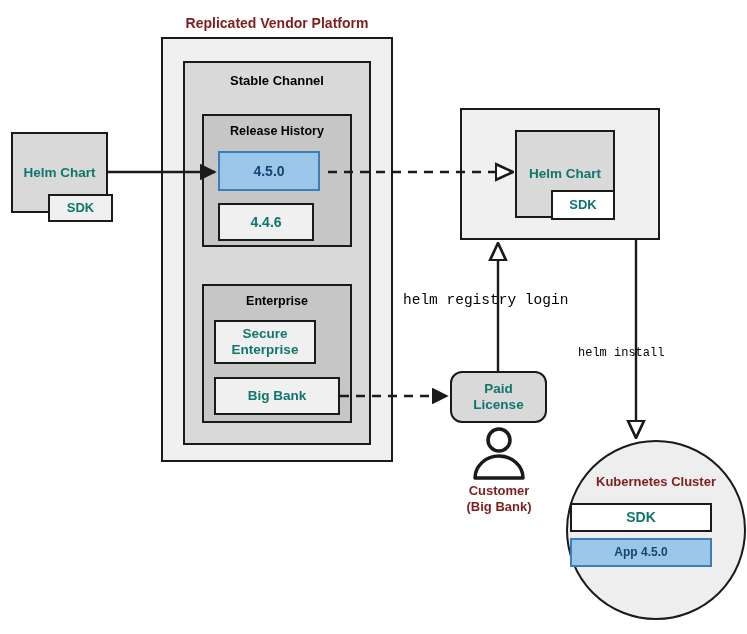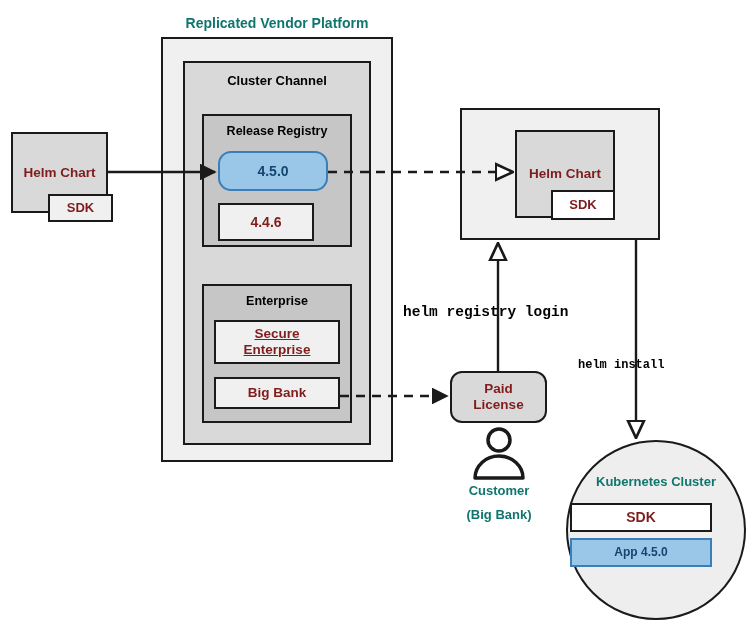--- a/index.html
+++ b/index.html
@@ -13,35 +13,35 @@
   #canvas {
     position: relative;
     width: 747px;
     height: 634px;
     background: #ffffff;
     overflow: hidden;
   }
   .lbl {
     position: absolute;
     font-weight: bold;
-    color: #0f766e;
+    color: #7f1d1d;
     text-align: center;
     line-height: 1.15;
     white-space: pre;
   }
   .box {
     position: absolute;
     box-sizing: border-box;
     border: 2px solid #1a1a1a;
     display: flex;
     align-items: center;
     justify-content: center;
     text-align: center;
     font-weight: bold;
-    color: #7f1d1d;
+    color: #0f766e;
     line-height: 1.15;
   }
   .box-title {
     position: absolute;
     box-sizing: border-box;
     border: 2px solid #1a1a1a;
     font-weight: bold;
     color: #000000;
     text-align: center;
   }
@@ -51,24 +51,23 @@
     text-align: center;
   }
   .fill-light  { background: #f0f0f0; }
   .fill-mid    { background: #d9d9d9; }
   .fill-dark   { background: #c6c6c6; }
   .fill-white  { background: #ffffff; }
   .fill-blue   { background: #9ac7e8; border-color: #3c7fb8; color: #14456f; }
   .mono {
     position: absolute;
     font-family: "Liberation Mono", monospace;
-    font-weight: bold;
+    font-weight: normal;
     color: #000000;
     white-space: pre;
-    margin-top: 12px;
   }
   svg.overlay {
     position: absolute;
     left: 0; top: 0;
     width: 747px;
     height: 634px;
     pointer-events: none;
   }
   .circle {
     position: absolute;
@@ -81,39 +80,39 @@
 </head>
 <body>
 
 <div id="canvas">
 
   <div class="lbl" style="left:161px; top:15px; width:232px; font-size:14px;">Replicated Vendor Platform</div>
 
   <div class="box fill-light" style="left:161px; top:37px; width:232px; height:425px;"></div>
 
   <div class="box-title fill-mid" style="left:183px; top:61px; width:188px; height:384px; padding-top:10px; font-size:13px;">
-    <span class="title-text">Cluster Channel</span>
+    <span class="title-text">Stable Channel</span>
   </div>
 
   <div class="box-title fill-dark" style="left:202px; top:114px; width:150px; height:133px; padding-top:8px; font-size:12.5px;">
-    <span class="title-text">Release Registry</span>
+    <span class="title-text">Release History</span>
   </div>
 
-  <div class="box fill-blue" style="left:218px; top:151px; width:110px; height:40px; font-size:14px;border-radius:13px;">4.5.0</div>
+  <div class="box fill-blue" style="left:218px; top:151px; width:102px; height:40px; font-size:14px;">4.5.0</div>
 
   <div class="box fill-light" style="left:218px; top:203px; width:96px; height:38px; font-size:14px;">4.4.6</div>
 
   <div class="box-title fill-dark" style="left:202px; top:284px; width:150px; height:139px; padding-top:8px; font-size:12.5px;">
     <span class="title-text">Enterprise</span>
   </div>
 
-  <div class="box fill-light" style="left:214px; top:320px; width:126px; height:44px; font-size:13.5px; white-space:pre;text-decoration:underline;">Secure
+  <div class="box fill-light" style="left:214px; top:320px; width:102px; height:44px; font-size:13.5px; white-space:pre;">Secure
 Enterprise</div>
 
-  <div class="box fill-light" style="left:214px; top:377px; width:126px; height:32px; font-size:13.5px; white-space:pre;">Big Bank</div>
+  <div class="box fill-light" style="left:214px; top:377px; width:126px; height:38px; font-size:13.5px; white-space:pre;">Big Bank</div>
 
   <div class="box fill-mid" style="left:11px; top:132px; width:97px; height:81px; font-size:13.5px;">Helm Chart</div>
 
   <div class="box fill-light" style="left:48px; top:194px; width:65px; height:28px; font-size:13px;">SDK</div>
 
 
   <div class="box fill-light" style="left:460px; top:108px; width:200px; height:132px;"></div>
 
   <div class="box fill-mid" style="left:515px; top:130px; width:100px; height:88px; font-size:13.5px;">Helm Chart</div>
 
@@ -121,21 +120,21 @@
 
   <div class="box fill-mid" style="left:450px; top:371px; width:97px; height:52px; font-size:13.5px; white-space:pre;border-radius:12px;">Paid
 License</div>
 
   <div style="position:absolute; left:445px; top:426px; width:108px; height:90px;">
     <svg width="108" height="58" viewBox="0 0 108 58">
       <circle cx="54" cy="14" r="11" fill="#ffffff" stroke="#1a1a1a" stroke-width="3.5"></circle>
       <path d="M30 52 A24 22 0 0 1 78 52 Z" fill="#ffffff" stroke="#1a1a1a" stroke-width="3.5" stroke-linejoin="round"></path>
     </svg>
     <div class="lbl" style="left:0px; top:58px; width:108px; font-size:13px;">Customer</div>
-    <div class="lbl" style="left:0px; top:74px; width:108px; font-size:13px;margin-top:8px;">(Big Bank)</div>
+    <div class="lbl" style="left:0px; top:74px; width:108px; font-size:13px;">(Big Bank)</div>
   </div>
 
   <div class="mono" style="left:403px; top:292px; font-size:14.5px;">helm registry login</div>
 
   <div class="mono" style="left:578px; top:346px; font-size:12px;">helm install</div>
 
   <div class="circle" style="left:566px; top:440px; width:180px; height:180px;"></div>
 
   <div class="lbl" style="left:566px; top:475px; width:180px; font-size:13px;">Kubernetes Cluster</div>
 

